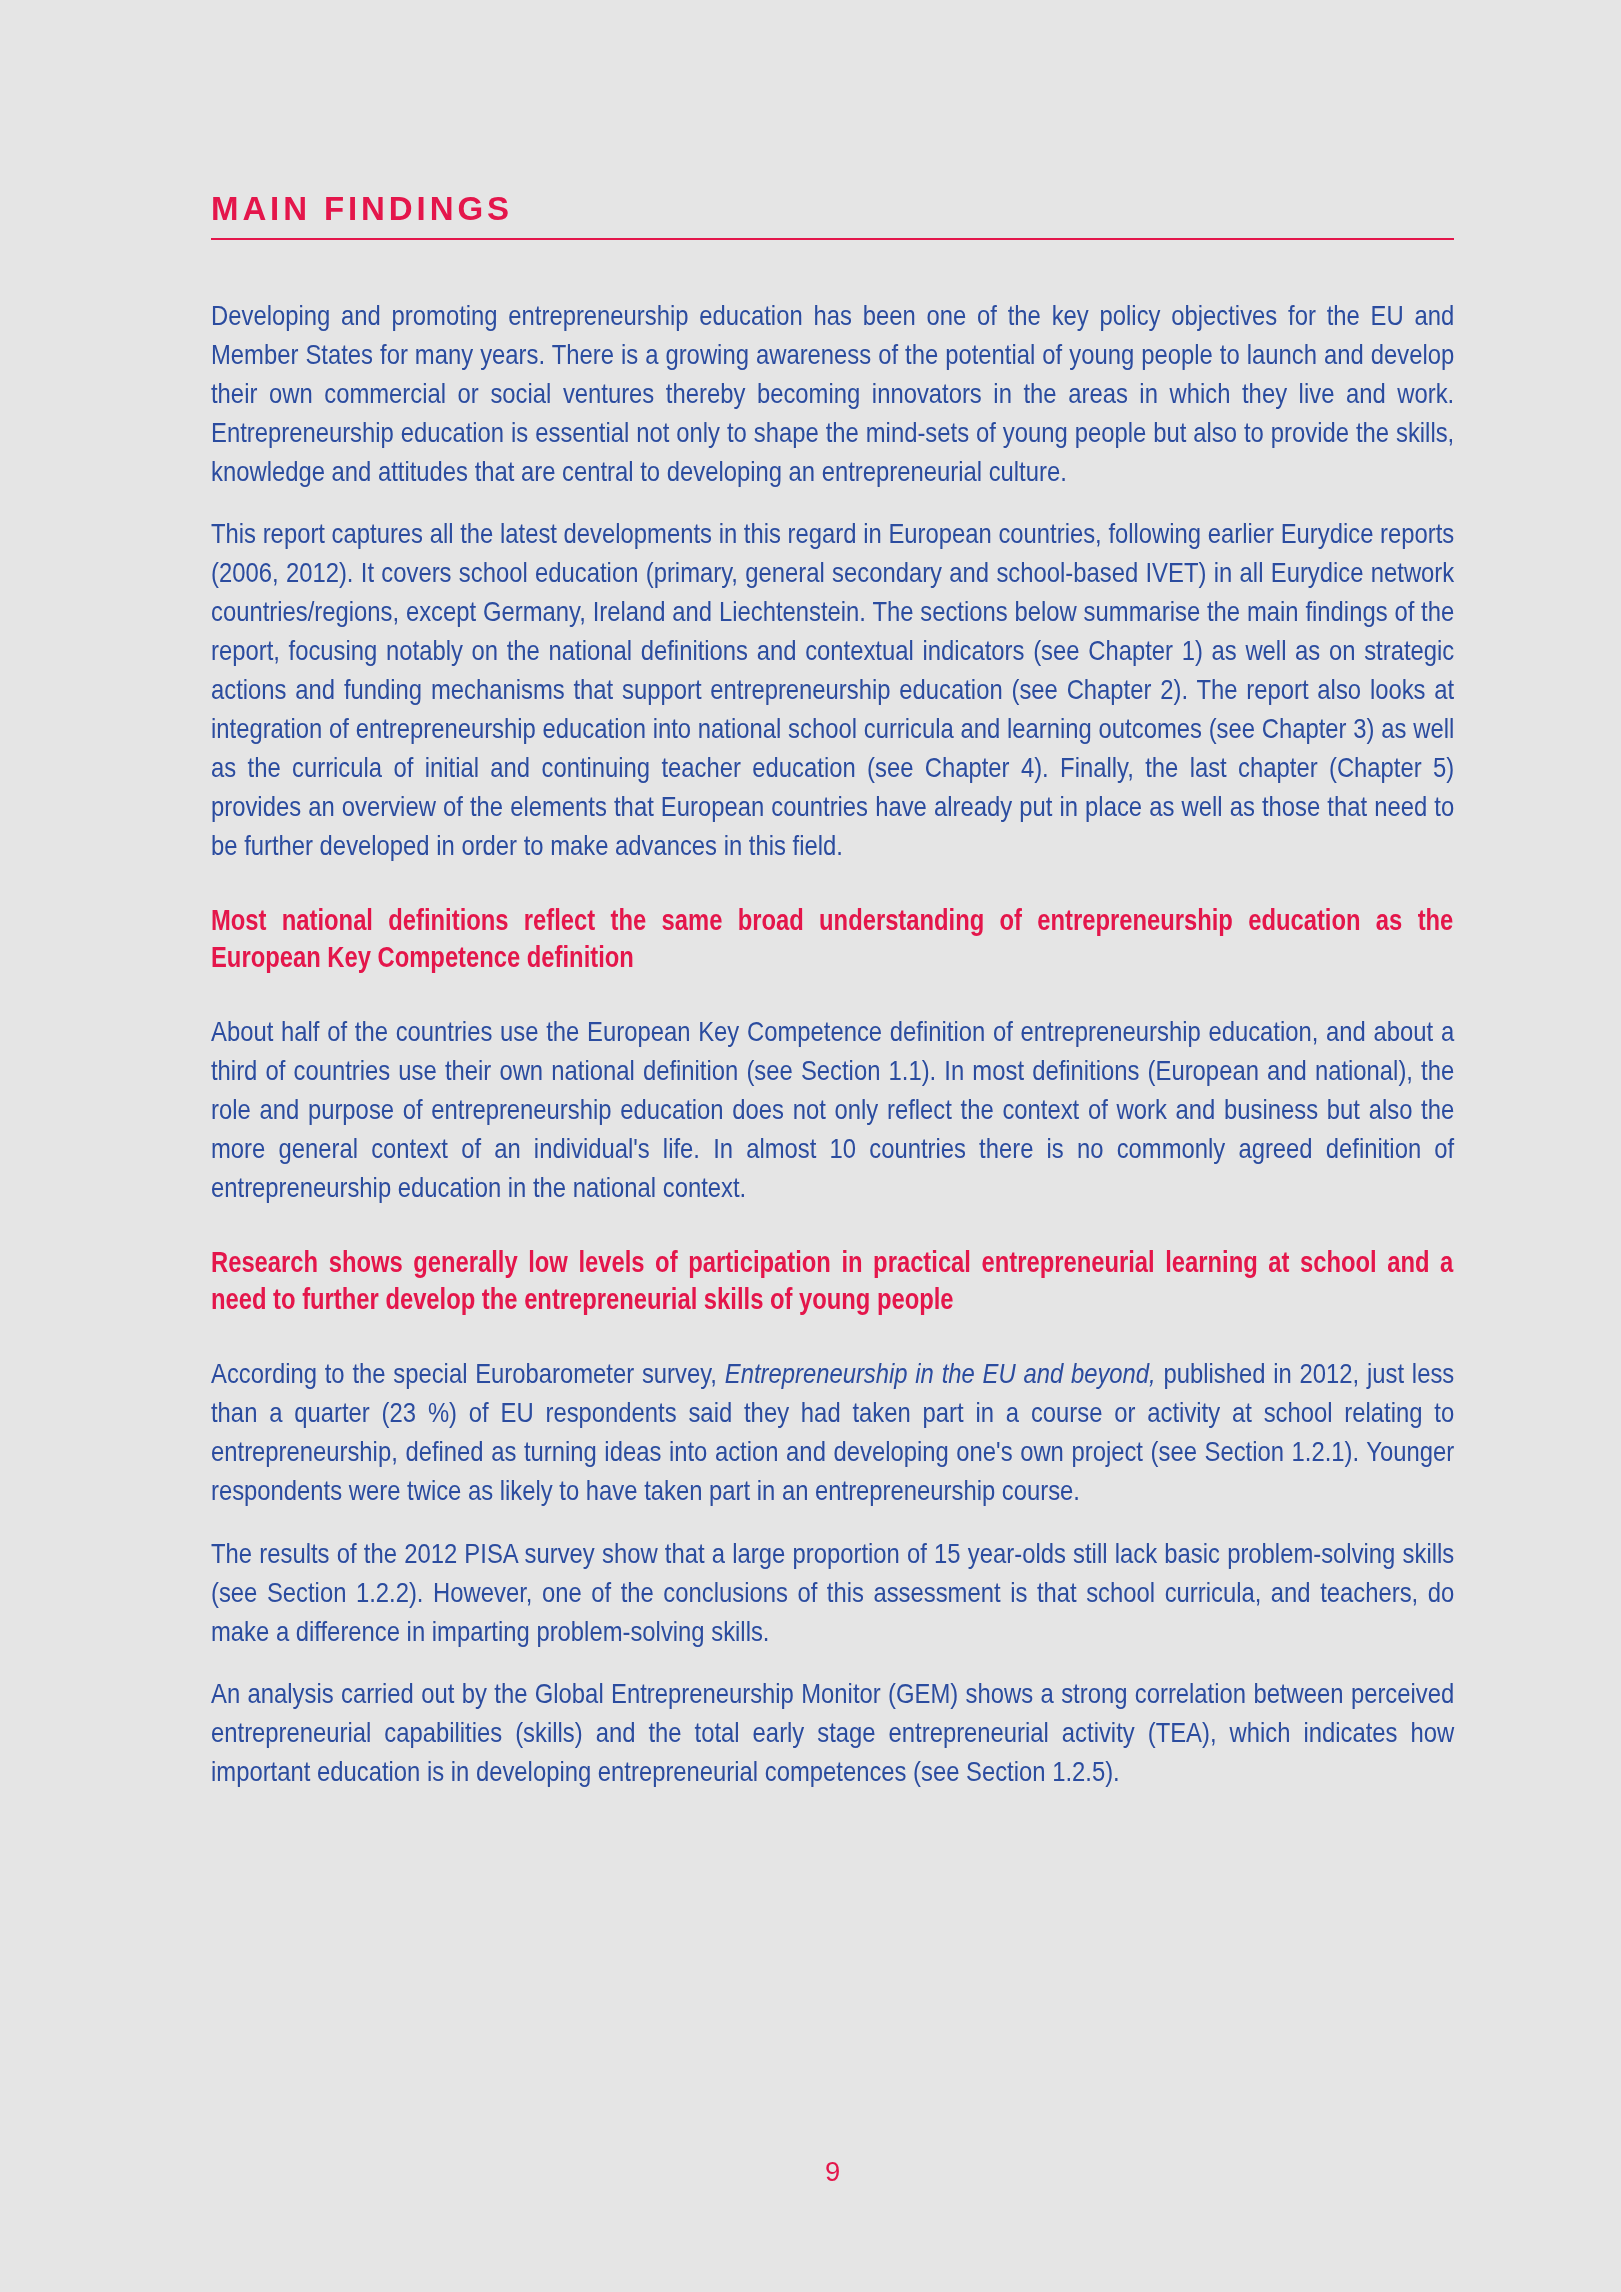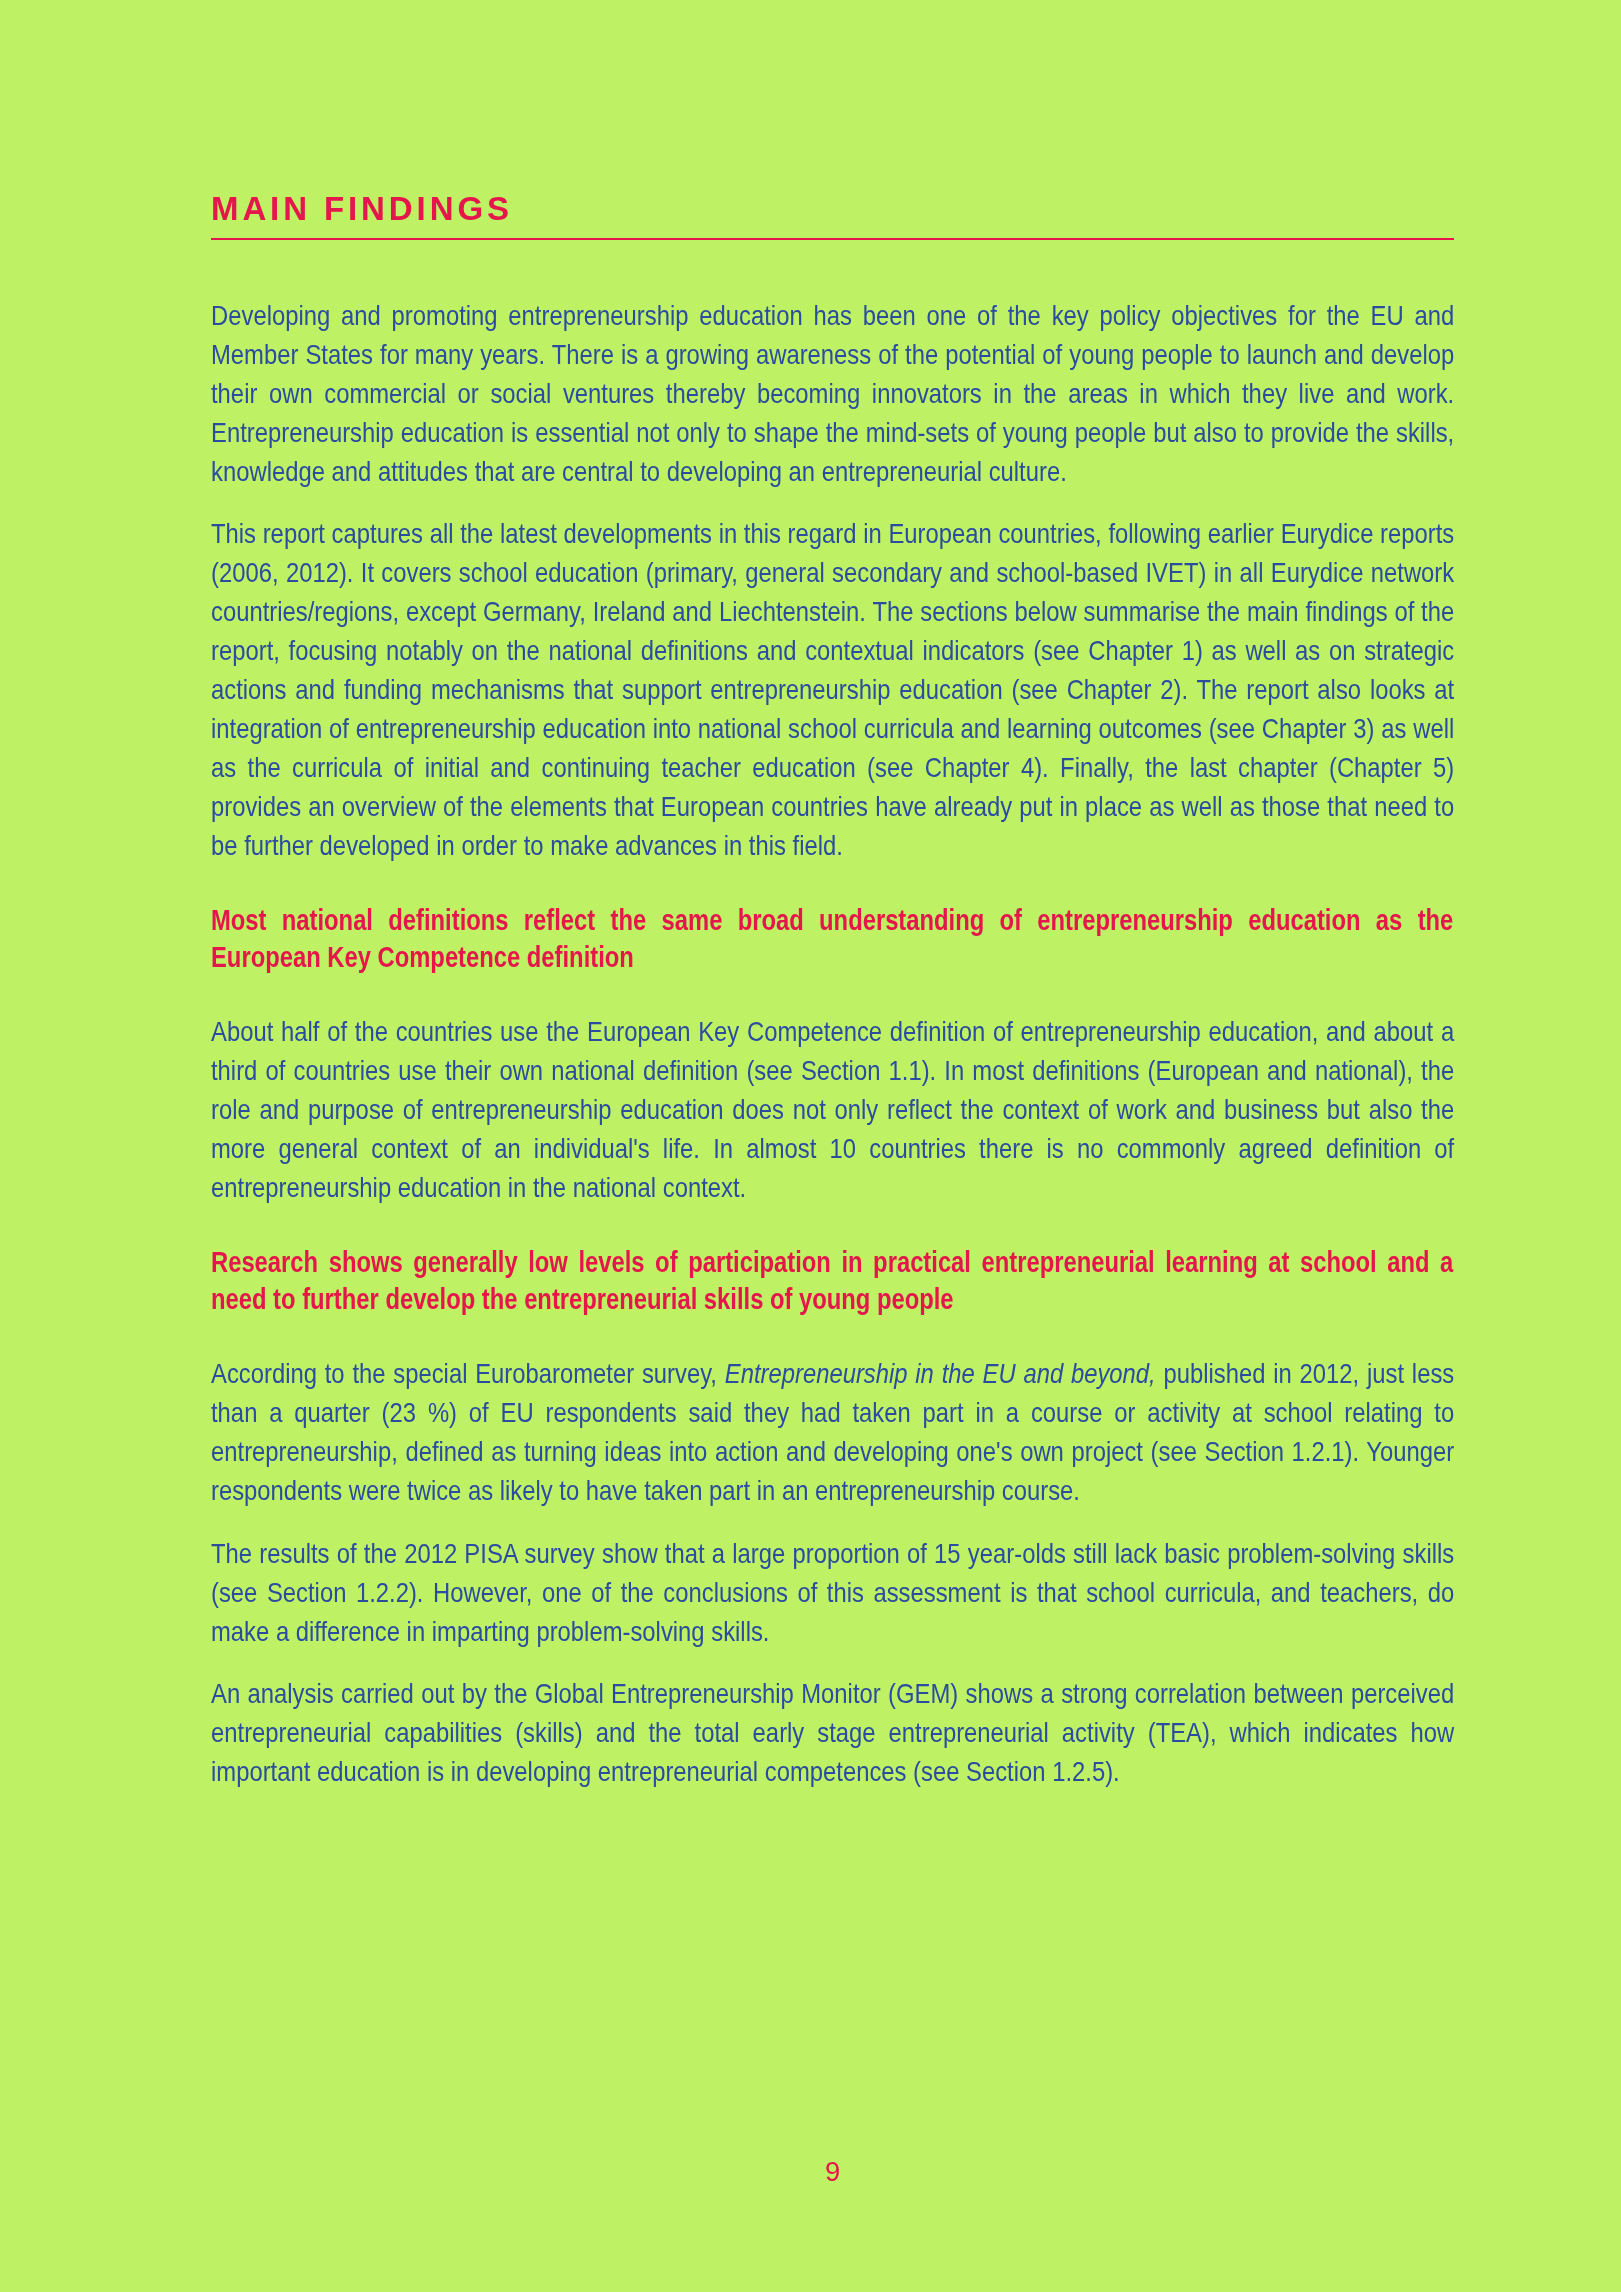--- a/index.html
+++ b/index.html
@@ -2,21 +2,21 @@
 <html style="--accent-red: #E4164B; --text-blue: #2B4C9F;"><head>
 <meta charset="utf-8">
 <style>
   * { margin: 0; padding: 0; box-sizing: border-box; }
   html, body { background: #ffffff; }
 
   .page {
     position: relative;
     width: 1621px;
     height: 2293px;
-    background: #bef264;
+    background: #e5e5e5;
     overflow: hidden;
     font-family: "Liberation Sans", "DejaVu Sans", sans-serif;
   }
 
   .content {
     position: absolute;
     left: 211px;
     top: 0;
     width: 1243px;
     padding-top: 189px;

